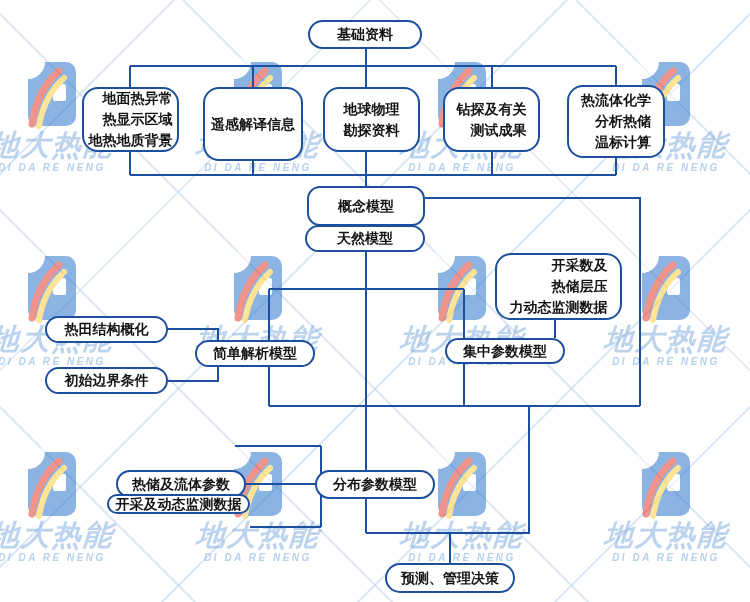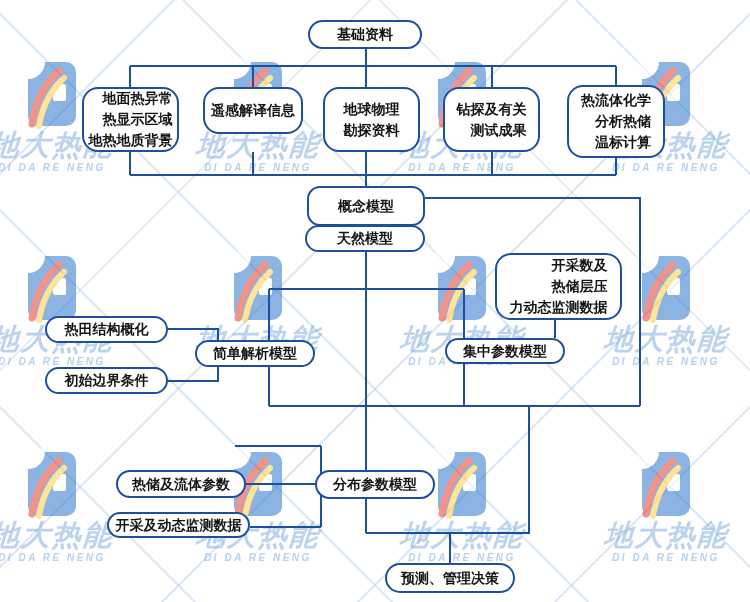--- a/index.html
+++ b/index.html
@@ -212,21 +212,21 @@
       M529 406 V533 H366
       M450 533 V563"></path>
   </svg>
 
   <div class="node" style="left:308px;top:20px;width:114px;height:29px;border-radius:15px">基础资料</div>
 
   <div class="node" style="left:82px;top:87px;width:97px;height:65px;border-radius:16px">地面热异常
 热显示区域
 地热地质背景</div>
 
-  <div class="node" style="left:203px;top:87px;width:100px;height:47px;border-radius:16px">遥感解译信息</div>
+  <div class="node" style="left:203px;top:87px;width:100px;height:74px;border-radius:16px">遥感解译信息</div>
 
   <div class="node" style="left:323px;top:87px;width:97px;height:65px;border-radius:16px">地球物理
 勘探资料</div>
 
   <div class="node" style="left:443px;top:87px;width:97px;height:65px;border-radius:16px">钻探及有关
 测试成果</div>
 
   <div class="node" style="left:567px;top:85px;width:98px;height:73px;border-radius:16px">热流体化学
 分析热储
 温标计算</div>
@@ -243,20 +243,20 @@
 
   <div class="node" style="left:45px;top:367px;width:123px;height:27px;border-radius:14px">初始边界条件</div>
 
   <div class="node" style="left:195px;top:340px;width:120px;height:27px;border-radius:14px">简单解析模型</div>
 
   <div class="node" style="left:445px;top:338px;width:120px;height:26px;border-radius:13px">集中参数模型</div>
 
 
   <div class="node" style="left:116px;top:470px;width:130px;height:28px;border-radius:14px">热储及流体参数</div>
 
-  <div class="node" style="left:107px;top:512px;width:143px;height:26px;border-radius:15px">开采及动态监测数据</div>
+  <div class="node" style="left:107px;top:494px;width:143px;height:20px;border-radius:15px">开采及动态监测数据</div>
 
   <div class="node" style="left:315px;top:470px;width:120px;height:29px;border-radius:15px">分布参数模型</div>
 
   <div class="node" style="left:385px;top:563px;width:130px;height:30px;border-radius:15px">预测、管理决策</div>
 
 
 </div>
 
 </body></html>

